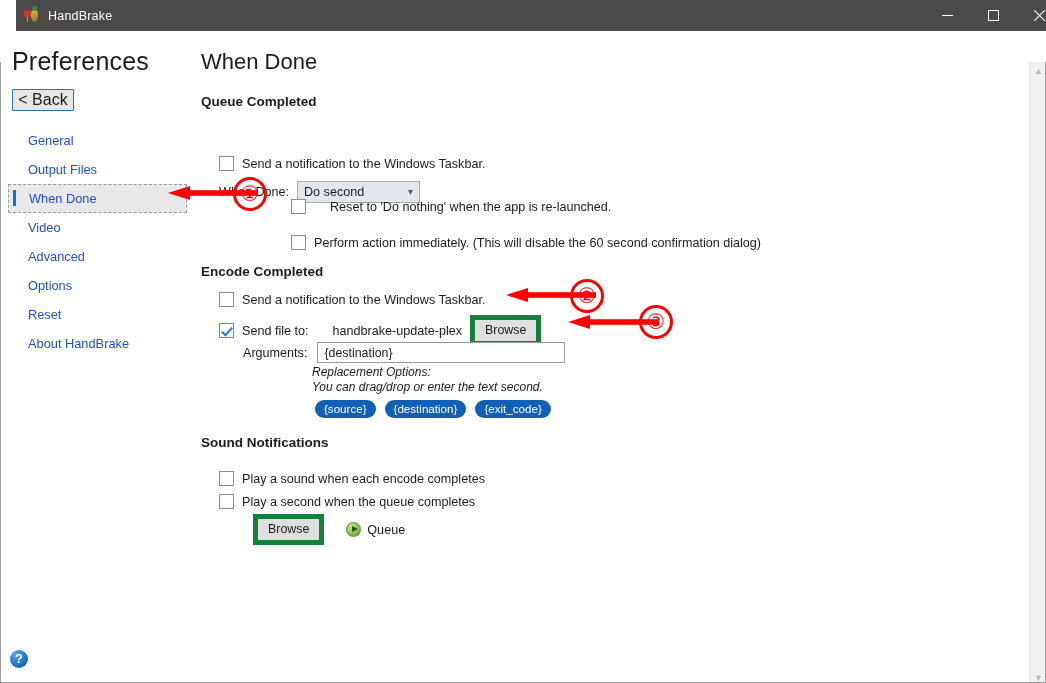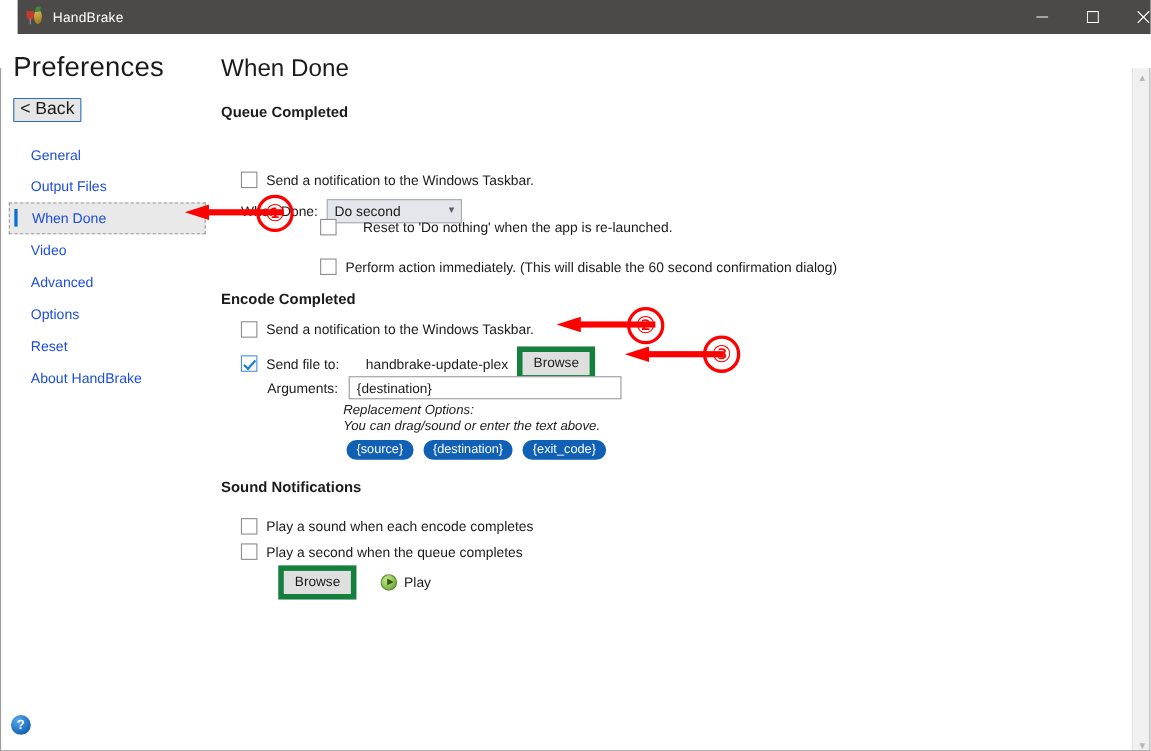--- a/index.html
+++ b/index.html
@@ -372,21 +372,21 @@
         <span class="lbl" style="margin-right:8px;">handbrake-update-plex</span>
         <span class="btn">Browse</span>
       </div>
 
       <div class="row" style="left:48px; top:311px;">
         <span class="lbl" style="margin-right:10px;text-align:right;">Arguments:</span>
         <span class="tinput" style="width:248px;">{destination}</span>
       </div>
 
       <div class="italic-note" style="left:117px; top:334px;">Replacement Options:</div>
-      <div class="italic-note" style="left:117px; top:349px;">You can drag/sound or enter the text above.</div>
+      <div class="italic-note" style="left:117px; top:349px;">You can drag/drop or enter the text second.</div>
 
       <div class="pills" style="left:120px; top:369px;">
         <span class="pill">{source}</span>
         <span class="pill">{destination}</span>
         <span class="pill">{exit_code}</span>
       </div>
 
       <div class="section-title" style="left:6px; top:404px;">Sound Notifications</div>
 
       <div class="row" style="left:24px; top:440px;">
@@ -395,21 +395,21 @@
       </div>
 
       <div class="row" style="left:24px; top:463px;">
         <span class="cbx"></span>
         <span class="lbl">Play a second when the queue completes</span>
       </div>
 
       <div class="row" style="left:58px; top:483px;">
         <span class="btn" style="margin-right:22px;">Browse</span>
         <span class="play-ico"></span>
-        <span class="lbl">Play</span>
+        <span class="lbl">Queue</span>
       </div>
     </div>
 
     <div class="scrollbar">
       <div class="sb-arrow">▲</div>
       <div class="sb-track"></div>
       <div class="sb-arrow bottom">▼</div>
     </div>
 
     <div class="left-line"></div>

